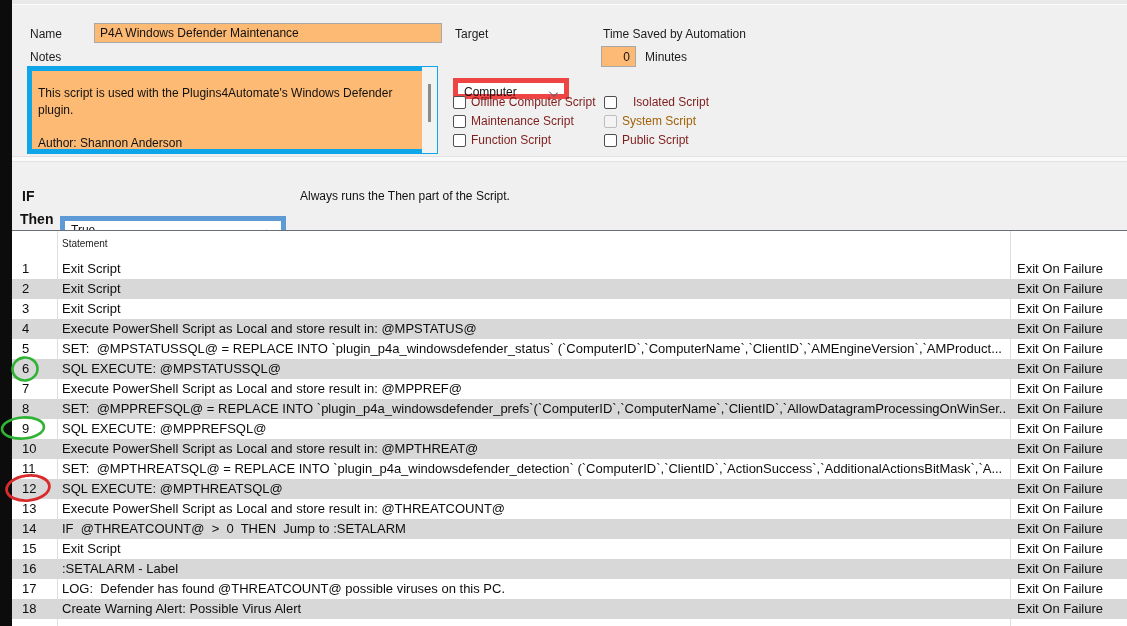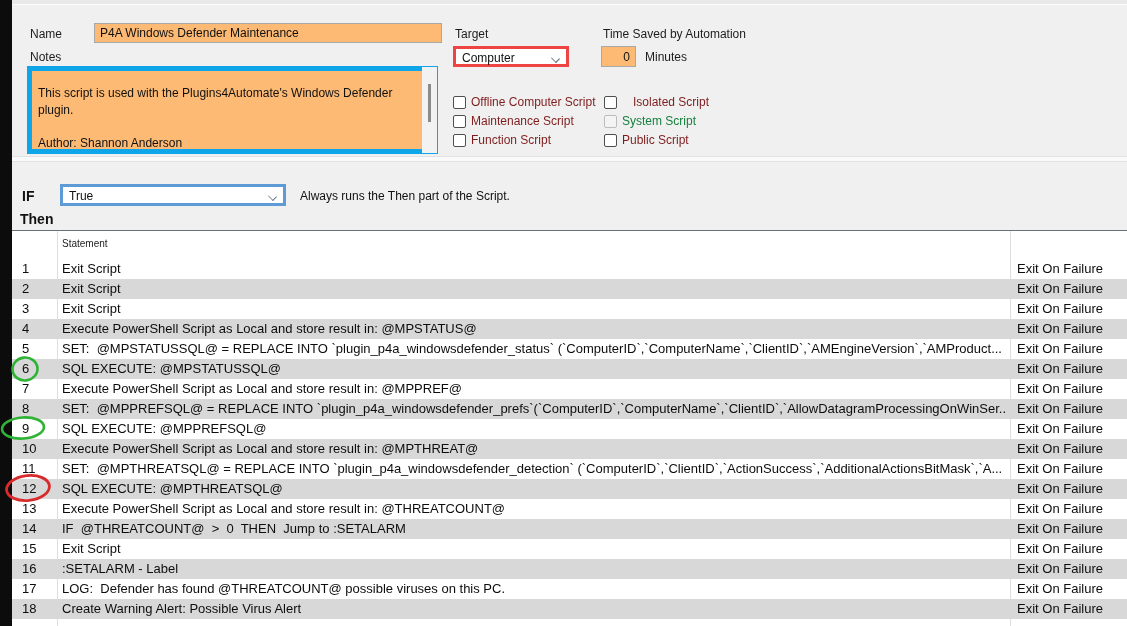--- a/index.html
+++ b/index.html
@@ -12,31 +12,31 @@
   .top-strip { position:absolute; left:12px; top:0; right:0; height:5px; background:#e9e9e9; border-bottom:1px solid #fbfbfb; }
 
   
   .lbl { position:absolute; color:#1c1c1c; font-size:12px; white-space:nowrap; }
   .field { position:absolute; background:#fdba74; border:1px solid #a8a8a8; font-size:12px; line-height:17px; }
   .name-input { left:94px; top:23px; width:348px; height:20px; padding:1px 5px; }
   .notes-box { left:27px; top:66px; width:411px; height:88px; border:5px solid #0ea5e9; padding:14px 20px 2px 6px; white-space:pre-wrap; overflow:hidden; line-height:16.5px; }
   .notes-scroll-track { position:absolute; left:422px; top:67px; width:15px; height:86px; background:#f2f2f2; }
   .notes-scroll-thumb { position:absolute; left:428px; top:84px; width:3px; height:38px; background:#8b8b8b; }
 
-  .combo { position:absolute; background:#fff; border:3px solid #ef4444; font-size:12px; padding:2px 20px 2px 6px; }
+  .combo { position:absolute; background:#fff; border:5px solid #ef4444; font-size:12px; padding:2px 20px 2px 6px;margin-top:32px; }
   .target-combo { left:453px; top:46px; width:116px; height:21px; }
   .if-combo { left:60px; top:184px; width:226px; height:22px; border-color:#5e9bd6; }
   .chev { position:absolute; right:7px; top:6px; width:7px; height:7px; border-right:1.4px solid #5a646e; border-bottom:1.4px solid #5a646e; transform:rotate(45deg) scale(1,.8); }
   .if-combo .chev { border-color:#6d7d8d; }
 
   .time-input { left:601px; top:46px; width:35px; height:21px; text-align:right; padding:2px 5px; }
 
   .cb-item { position:absolute; display:flex; align-items:center; gap:5px; font-size:12px; color:#7f1d1d; white-space:nowrap; }
   .cb-box { width:13px; height:13px; background:#fff; border:1px solid #4f4f4f; border-radius:2px; flex:0 0 auto; }
-  .cb-item.disabled { color:#15803d; }
+  .cb-item.disabled { color:#a16207; }
   .cb-item.disabled .cb-box { border-color:#bdbdbd; background:#f4f4f4; }
 
   .divider { position:absolute; left:12px; right:0; top:156px; height:6px; background:#fafafa; border-top:1px solid #e2e2e2; border-bottom:1px solid #e2e2e2; }
 
   
   .if-label { position:absolute; left:22px; top:188px; font-weight:bold; font-size:14px; }
   .if-hint { position:absolute; left:300px; top:189px; font-size:12px;text-align:right; }
   .then-label { position:absolute; left:20px; top:211px; font-weight:bold; font-size:14px; }
 
   

